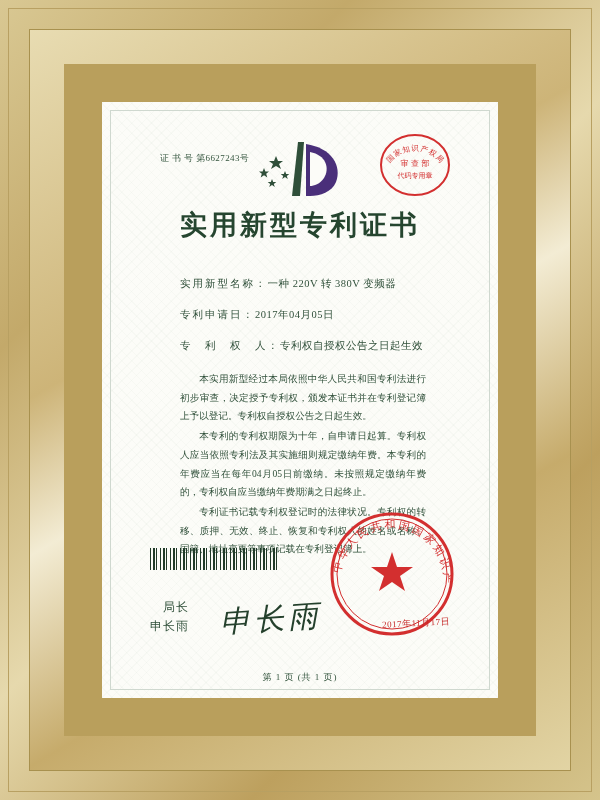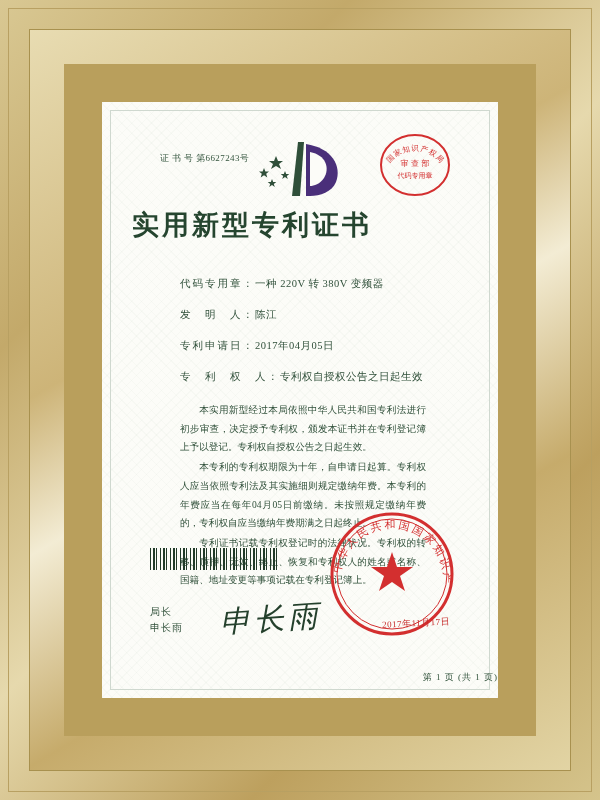--- a/index.html
+++ b/index.html
@@ -97,20 +97,21 @@
     left: 50%;
     transform: translateX(-50%);
     top: 36px;
     width: 120px;
     height: 62px;
   }
   .logo-wrap svg { display: block; }
 
   .title {
     margin-top: 42px;
+    text-align: center;
     font-size: 27px;
     font-weight: bold;
     color: #25452f;
     letter-spacing: 3px;
     font-family: "DejaVu Serif", serif;
   }
 
   .fields {
     margin-top: 34px;
     padding-left: 48px;
@@ -150,42 +151,43 @@
       #203a28 3px 5px, transparent 5px 6px,
       #203a28 6px 7px, transparent 7px 10px
     );
   }
 
   
   .sig-block {
     position: absolute;
     left: 48px;
     bottom: 62px;
-    font-size: 10px;
+    font-size: 12px;
     line-height: 1.6;
     color: #2f4f39;
     letter-spacing: 1px;
+    text-align: right;
   }
   .sig-hand {
     position: absolute;
     left: 118px;
     bottom: 58px;
     font-size: 30px;
     color: #24402c;
     font-family: "DejaVu Serif", serif;
     letter-spacing: 4px;
     transform: rotate(-4deg);
     font-style: italic;
   }
 
   .page-no {
     position: absolute;
     left: 0; right: 0;
     bottom: 14px;
-    text-align: right;
+    text-align: center;
     font-size: 9px;
     color: #33543d;
     letter-spacing: 1px;
   }
 
   
   .seal-top {
     position: absolute;
     right: 46px;
     top: 26px;
@@ -249,24 +251,21 @@
                 </text>
                 <text x="37" y="38" font-size="8" text-anchor="middle">审 查 部</text>
                 <text x="37" y="50" font-size="7" text-anchor="middle">代码专用章</text>
               </svg>
             </div>
 
             <div class="title">实用新型专利证书</div>
 
             <div class="fields">
               <div class="field-row">
-                <span class="field-label">代码专用章：</span><span class="field-value">一种 220V 转 380V 变频器</span>
-              </div>
-              <div class="field-row">
-                <span class="field-label">发　明　人：</span><span class="field-value">陈江</span>
+                <span class="field-label">实用新型名称：</span><span class="field-value">一种 220V 转 380V 变频器</span>
               </div>
               <div class="field-row">
                 <span class="field-label">专利申请日：</span><span class="field-value">2017年04月05日</span>
               </div>
               <div class="field-row">
                 <span class="field-label">专　利　权　人：</span><span class="field-value">专利权自授权公告之日起生效</span>
               </div>
             </div>
 
             <div class="body-text">

